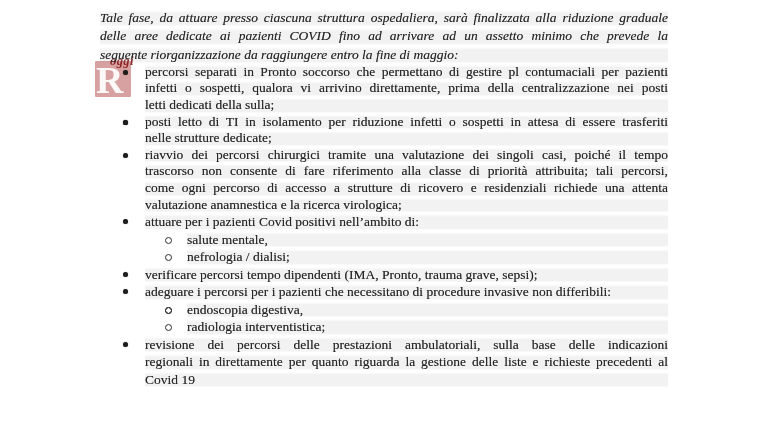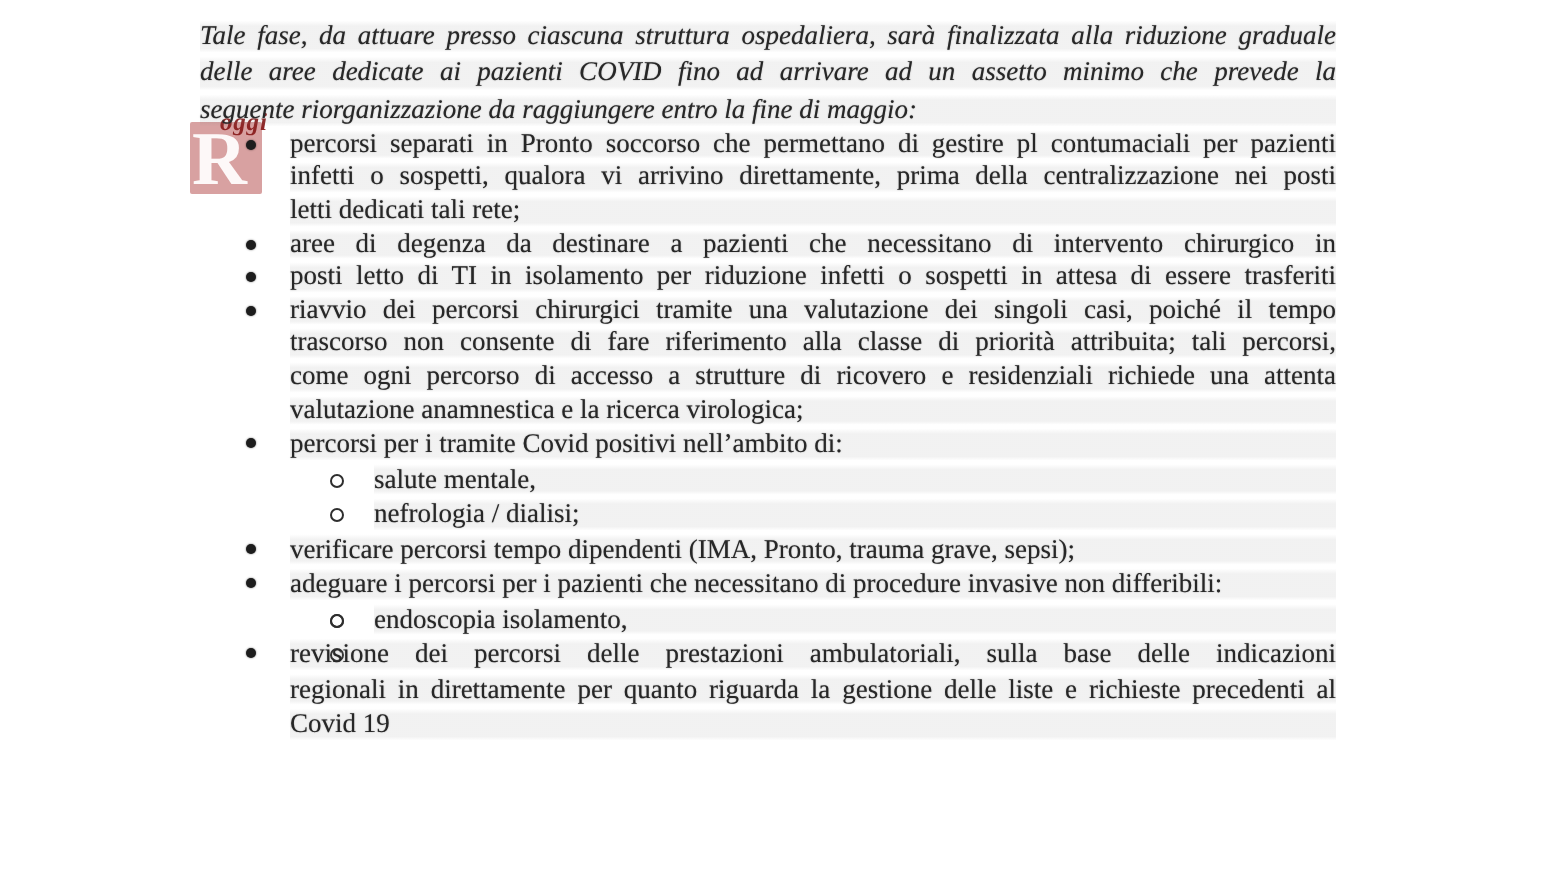--- a/index.html
+++ b/index.html
@@ -86,40 +86,40 @@
   <div id="doc">
       <div class="block paragraph grp-p">
         <div class="line">Tale fase, da attuare presso ciascuna struttura ospedaliera, sarà finalizzata alla riduzione graduale</div>
         <div class="line">delle aree dedicate ai pazienti COVID fino ad arrivare ad un assetto minimo che prevede la</div>
         <div class="line last">seguente riorganizzazione da raggiungere entro la fine di maggio:</div>
       </div>
       <div class="block bullet grp-a">
         <span class="marker disc"></span>
         <div class="line">percorsi separati in Pronto soccorso che permettano di gestire pl contumaciali per pazienti</div>
         <div class="line">infetti o sospetti, qualora vi arrivino direttamente, prima della centralizzazione nei posti</div>
-        <div class="line last">letti dedicati tali rete;</div>
+        <div class="line last">letti dedicati della sulla;</div>
       </div>
       <div class="block bullet grp-a">
         <span class="marker disc"></span>
-        <div class="line">aree di degenza da destinare a pazienti che necessitano di intervento chirurgico in</div>
       </div>
       <div class="block bullet grp-a">
         <span class="marker disc"></span>
         <div class="line">posti letto di TI in isolamento per riduzione infetti o sospetti in attesa di essere trasferiti</div>
+        <div class="line last">nelle strutture dedicate;</div>
       </div>
       <div class="block bullet grp-a">
         <span class="marker disc"></span>
         <div class="line">riavvio dei percorsi chirurgici tramite una valutazione dei singoli casi, poiché il tempo</div>
         <div class="line">trascorso non consente di fare riferimento alla classe di priorità attribuita; tali percorsi,</div>
         <div class="line">come ogni percorso di accesso a strutture di ricovero e residenziali richiede una attenta</div>
         <div class="line last">valutazione anamnestica e la ricerca virologica;</div>
       </div>
       <div class="block bullet grp-b">
         <span class="marker disc"></span>
-        <div class="line last">percorsi per i tramite Covid positivi nell’ambito di:</div>
+        <div class="line last">attuare per i pazienti Covid positivi nell’ambito di:</div>
       </div>
       <div class="block sub grp-b">
         <span class="marker circle"></span>
         <div class="line last">salute mentale,</div>
       </div>
       <div class="block sub grp-b">
         <span class="marker circle"></span>
         <div class="line last">nefrologia / dialisi;</div>
       </div>
       <div class="block bullet grp-b">
@@ -128,24 +128,25 @@
       </div>
       <div class="block bullet grp-b">
         <span class="marker disc"></span>
         <div class="line last">adeguare i percorsi per i pazienti che necessitano di procedure invasive non differibili:</div>
       </div>
       <div class="block sub grp-b">
         <span class="marker circle"></span>
       </div>
       <div class="block sub grp-b">
         <span class="marker circle"></span>
-        <div class="line last">endoscopia isolamento,</div>
+        <div class="line last">endoscopia digestiva,</div>
       </div>
       <div class="block sub grp-b">
         <span class="marker circle"></span>
+        <div class="line last">radiologia interventistica;</div>
       </div>
       <div class="block bullet grp-b">
         <span class="marker disc"></span>
         <div class="line">revisione dei percorsi delle prestazioni ambulatoriali, sulla base delle indicazioni</div>
         <div class="line">regionali in direttamente per quanto riguarda la gestione delle liste e richieste precedenti al</div>
         <div class="line last">Covid 19</div>
       </div>
     </div>
 
 </div>

